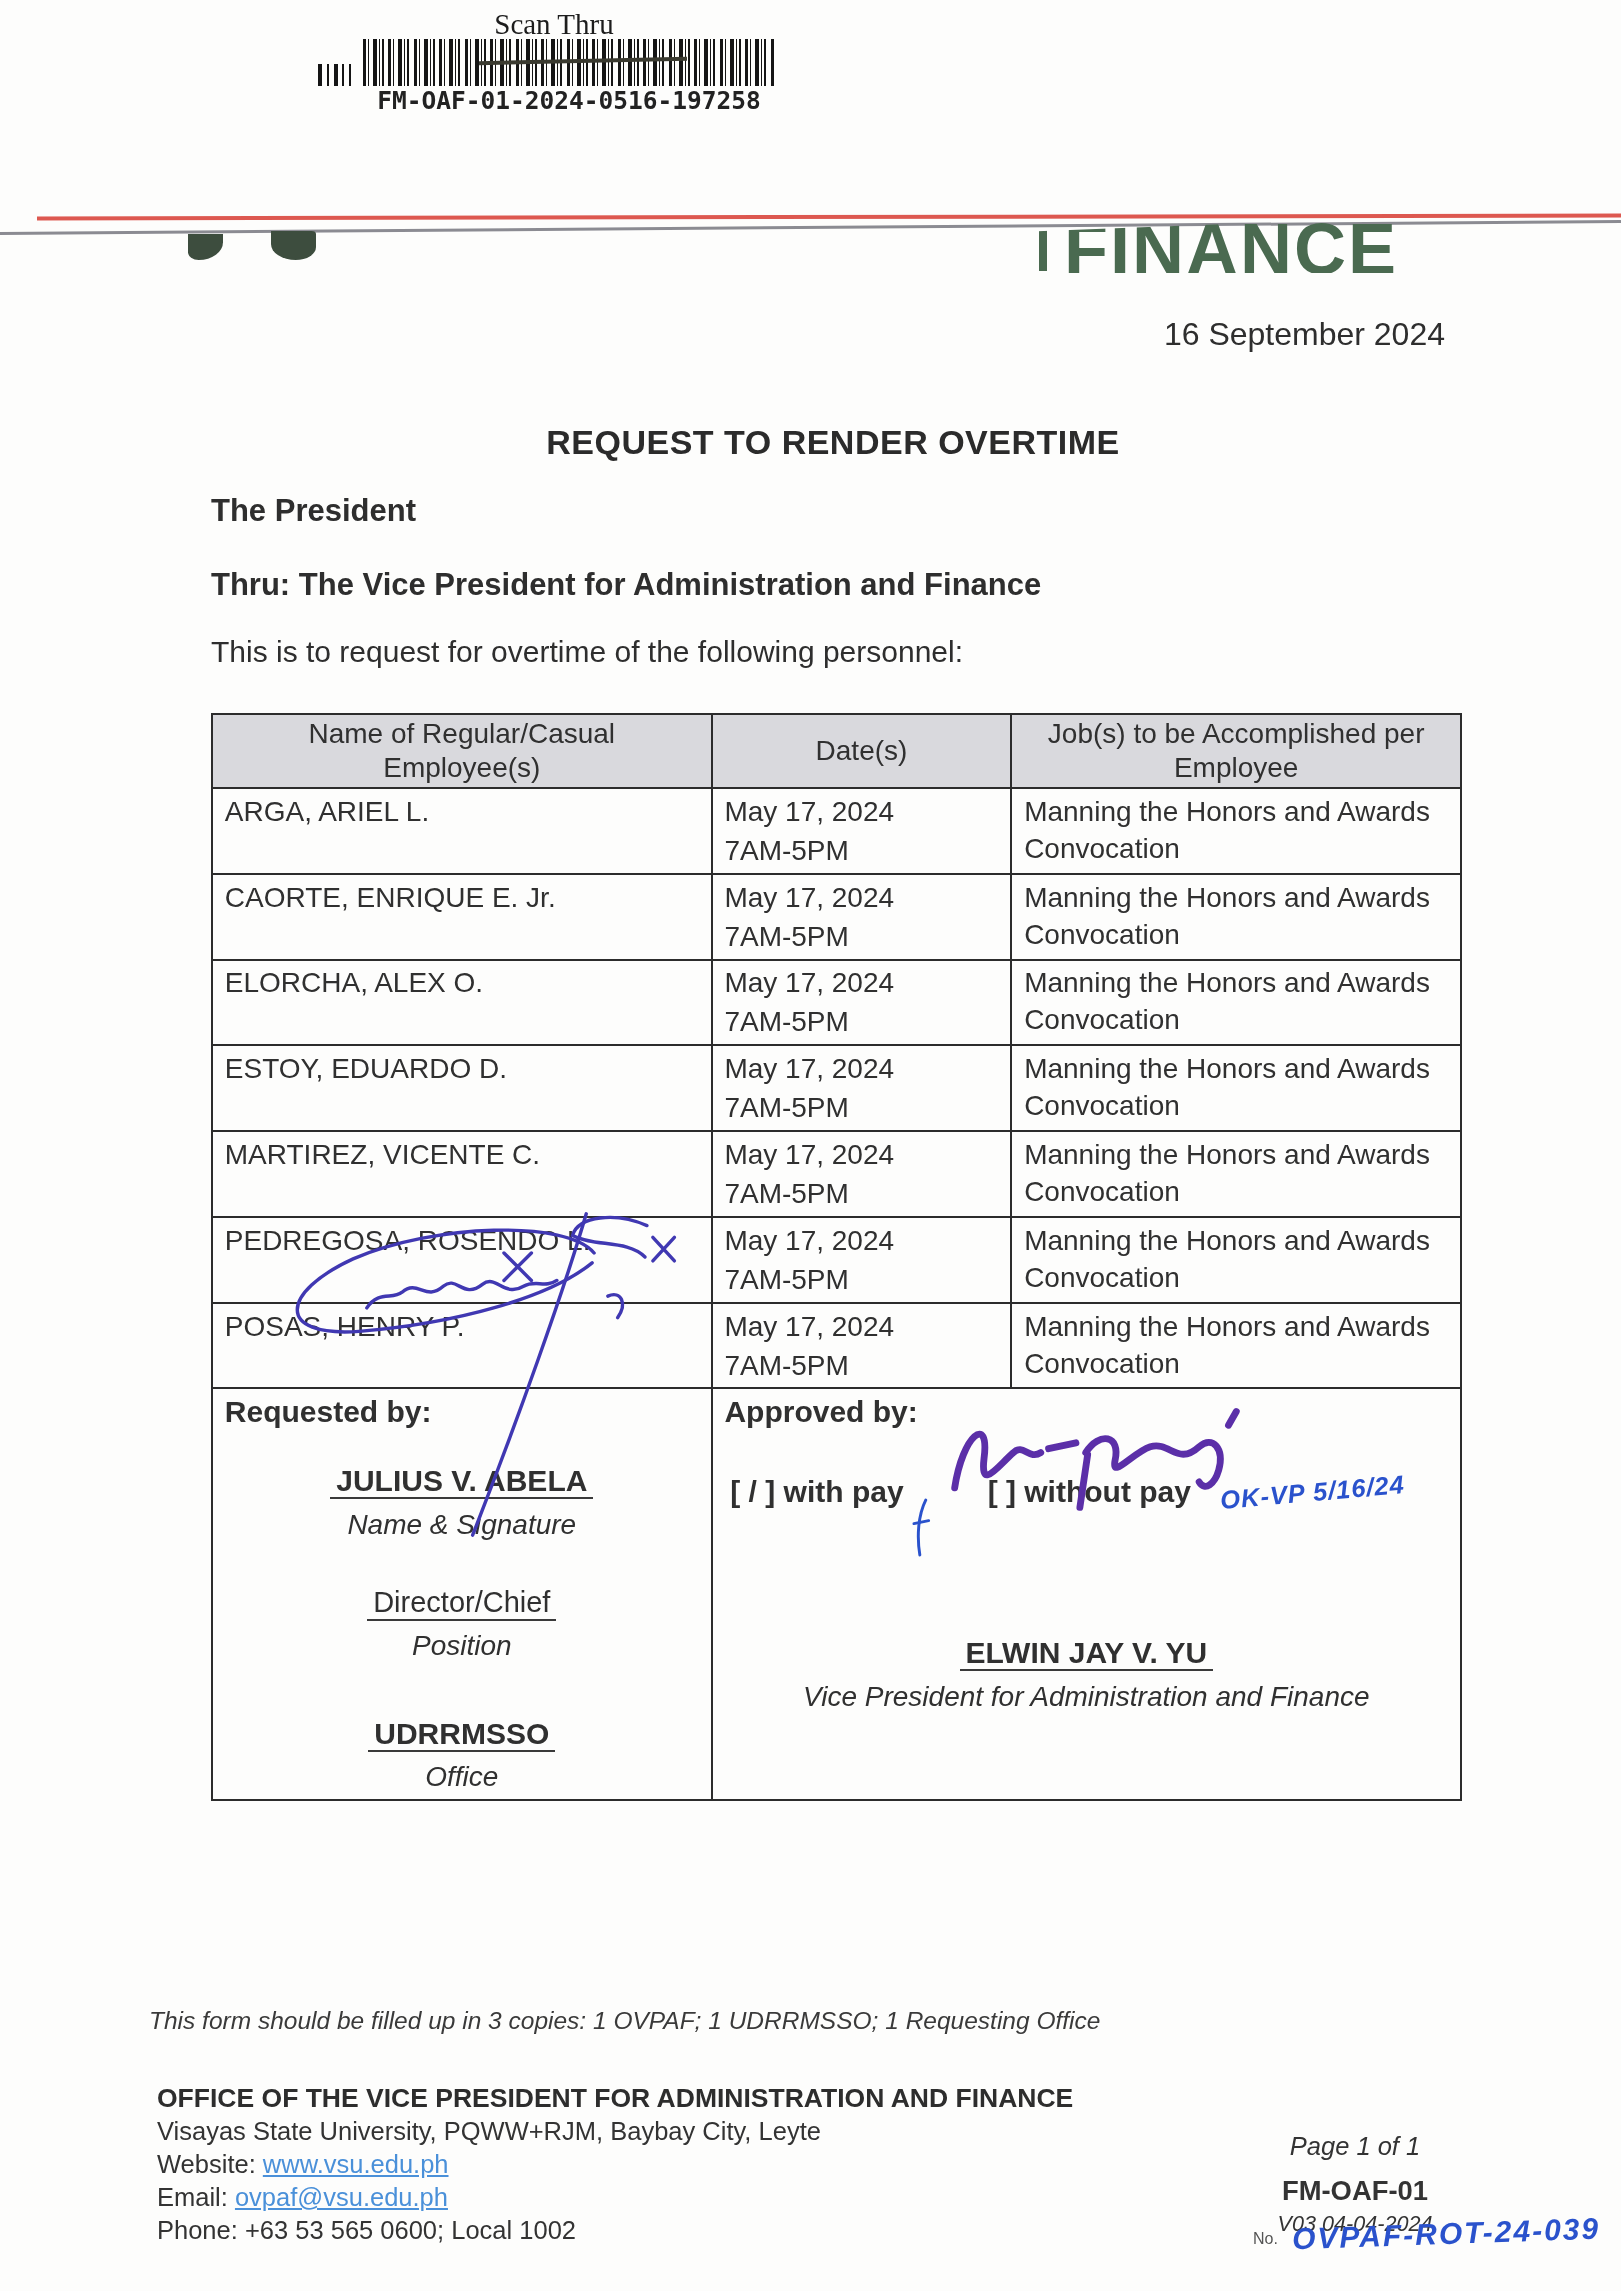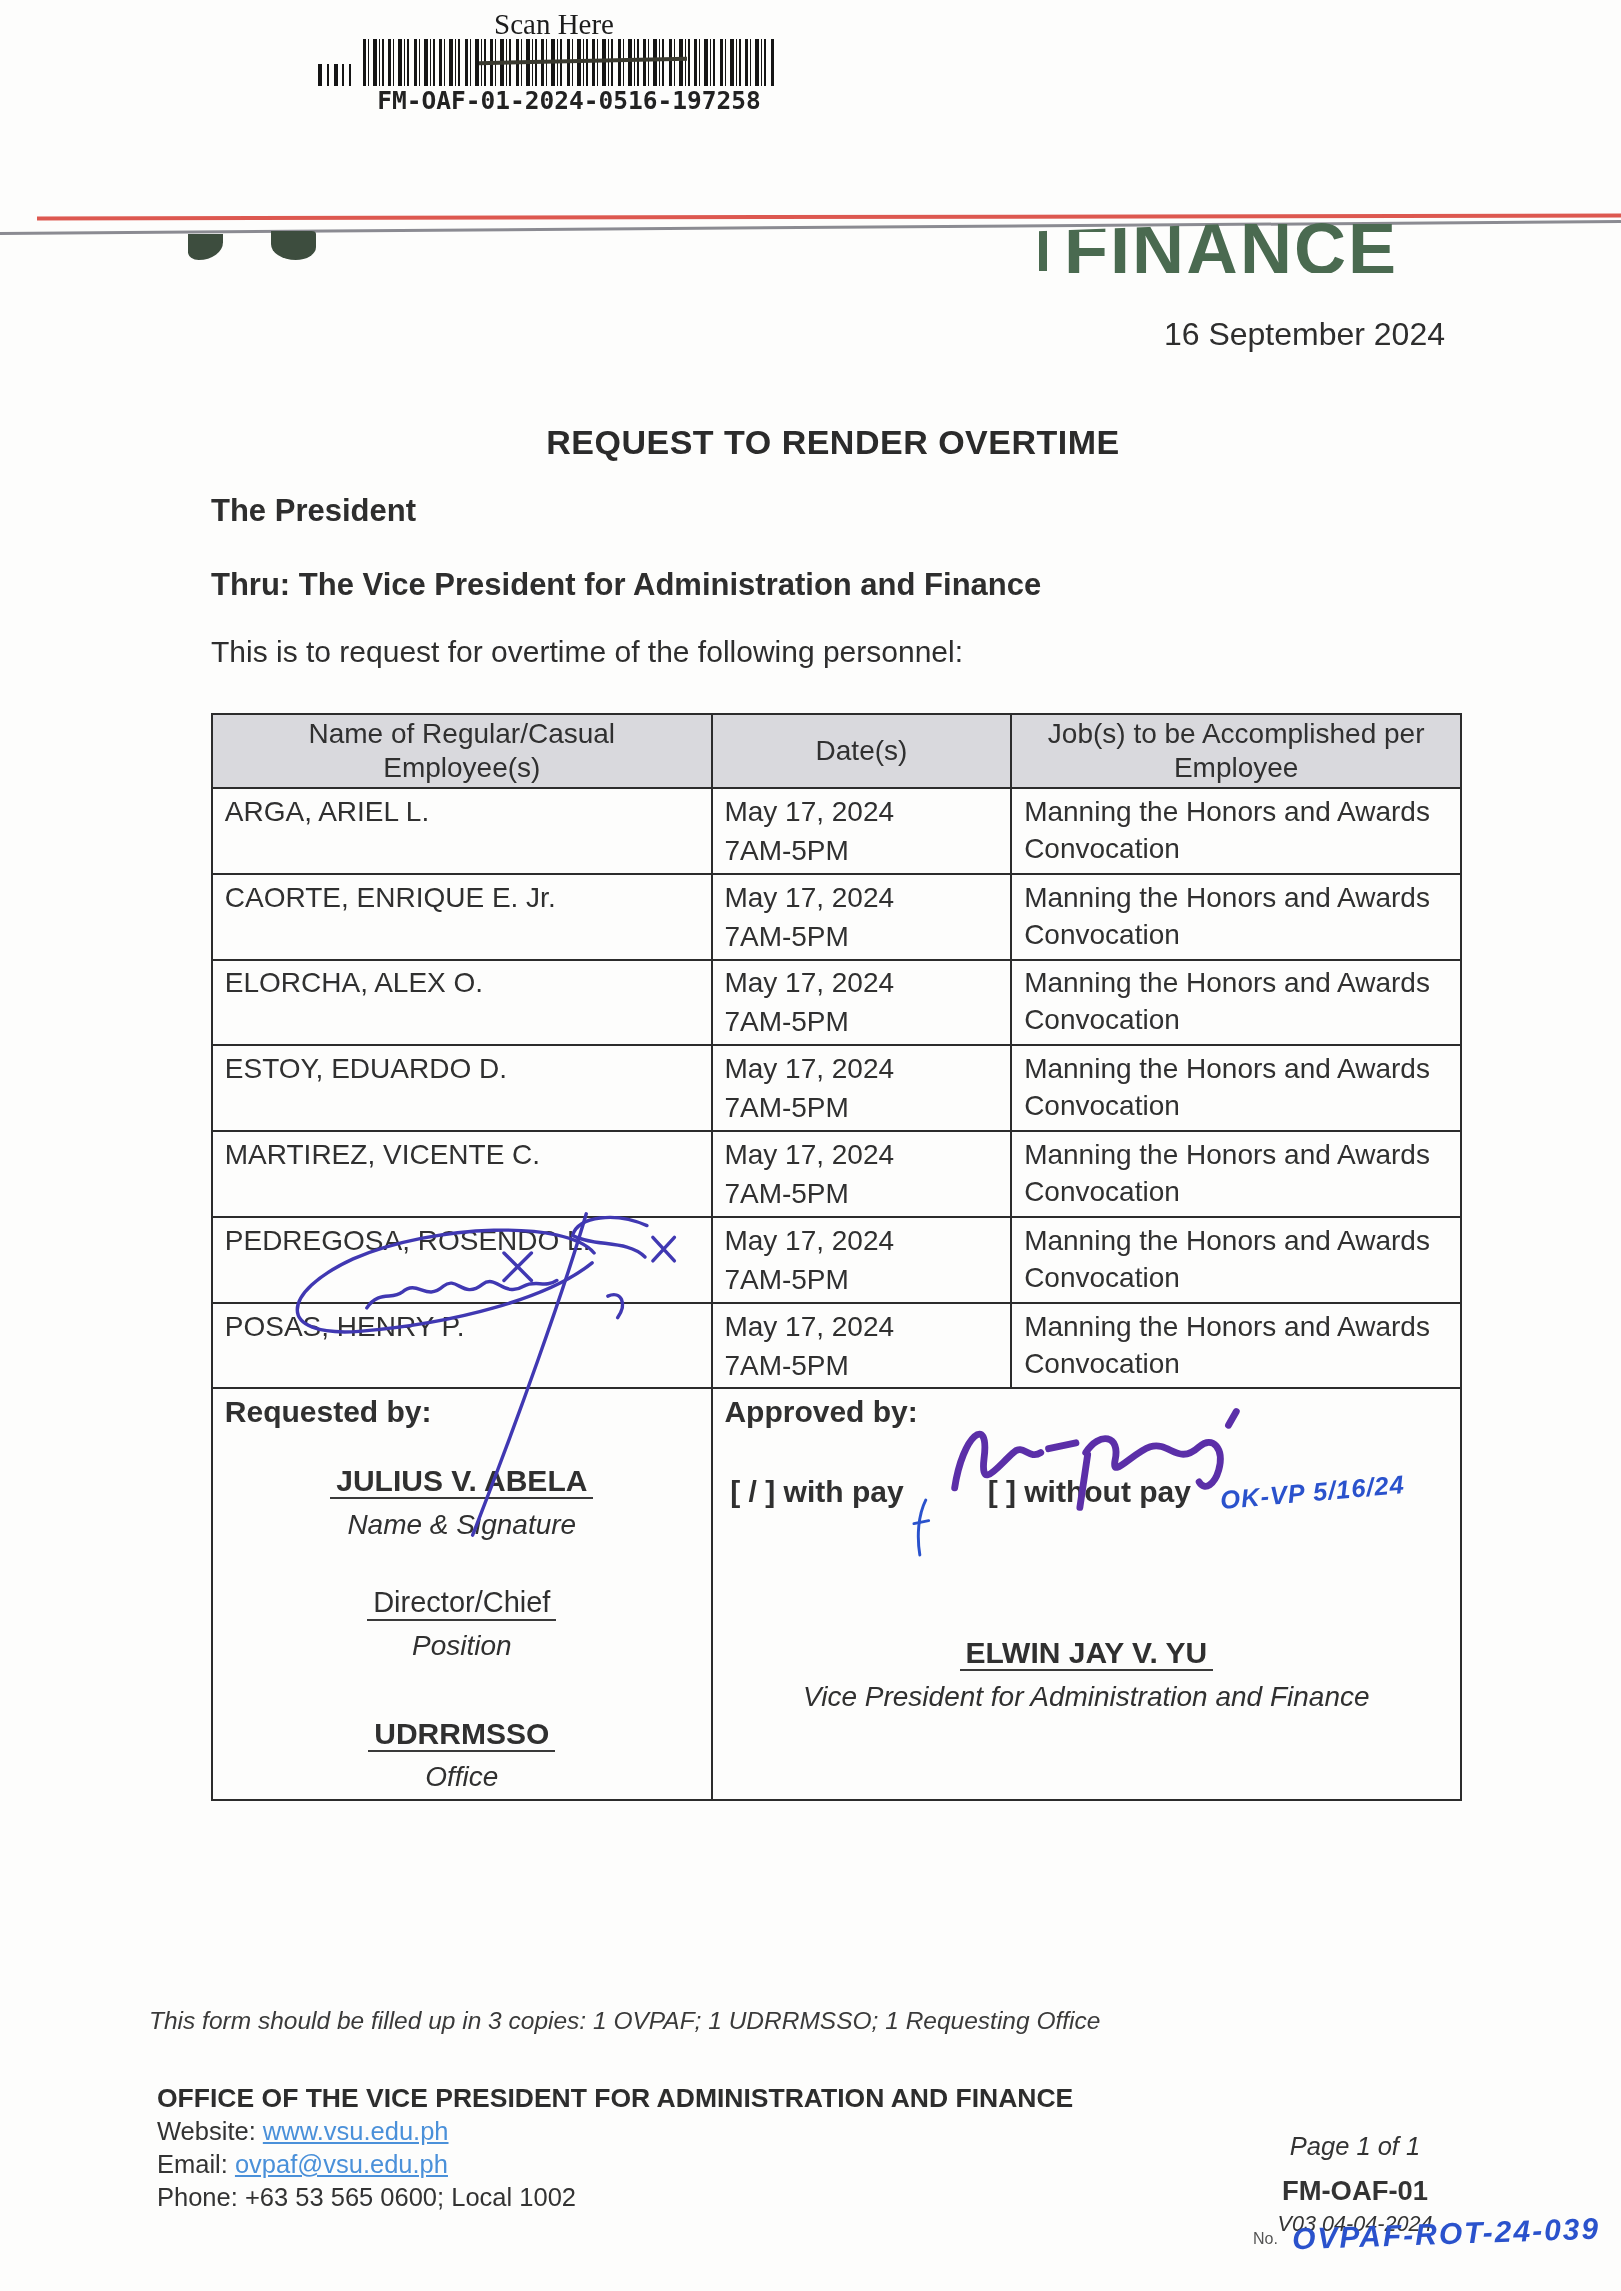--- a/index.html
+++ b/index.html
@@ -146,21 +146,21 @@
   .no-line .no-value{
     color:var(--pen-blue,#2a52cc);font-size:30px;font-weight:bold;font-style:italic;
     letter-spacing:2px;display:inline-block;transform:rotate(-2deg);margin-left:13.7px;
   }
 </style>
 </head>
 <body>
 
 <div class="page">
 
-  <div class="scan-here">Scan Here</div>
+  <div class="scan-here">Scan Thru</div>
   <div class="barcode"></div>
   <div class="barcode-text">FM-OAF-01-2024-0516-197258</div>
 
   <div class="rule-red"></div>
   <div class="rule-gray"></div>
   <div class="logo-blob b1"></div>
   <div class="logo-blob b2"></div>
   <div class="finance-clip">
     <div class="finance-bar"></div>
     <div class="finance-text">FINANCE</div>
@@ -302,20 +302,21 @@
       <path d="M 2,26 L 17,23"></path>
     </g>
   </svg>
 
   <div class="annotation">OK-VP 5/16/24</div>
 
   <div class="foot-note">This form should be filled up in 3 copies: 1 OVPAF; 1 UDRRMSSO; 1 Requesting Office</div>
 
   <div class="foot-office">
     <div class="office-name">OFFICE OF THE VICE PRESIDENT FOR ADMINISTRATION AND FINANCE</div>
+    <div>Visayas State University, PQWW+RJM, Baybay City, Leyte</div>
     <div>
       <span>Website: </span><a href="#">www.vsu.edu.ph</a>
     </div>
     <div>
       <span>Email: </span><a href="#">ovpaf@vsu.edu.ph</a>
     </div>
     <div>Phone: +63 53 565 0600; Local 1002</div>
   </div>
 
   <div class="foot-right">

